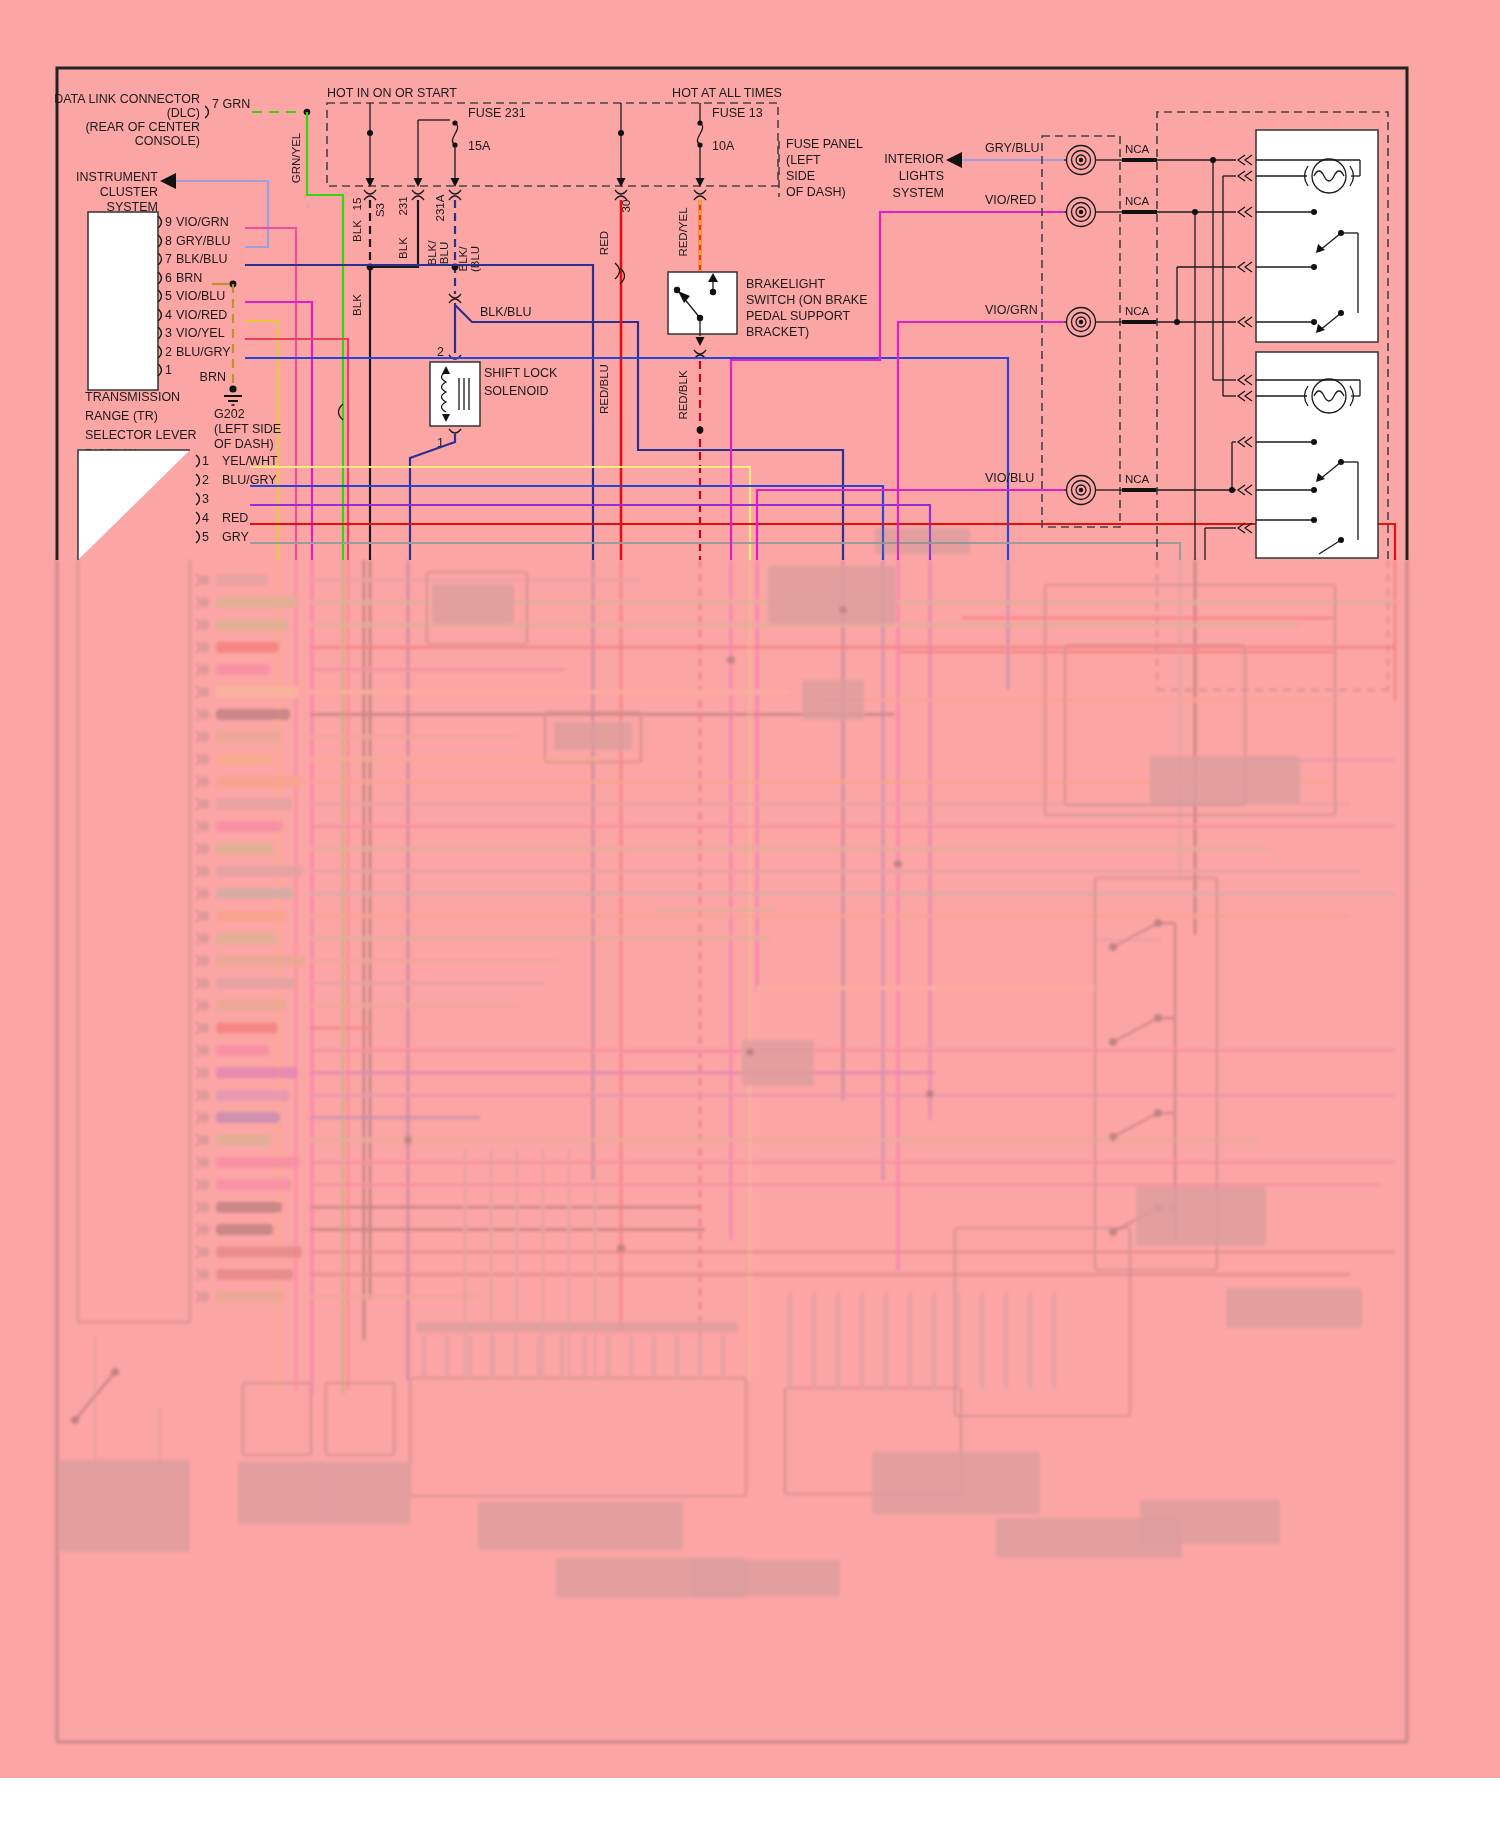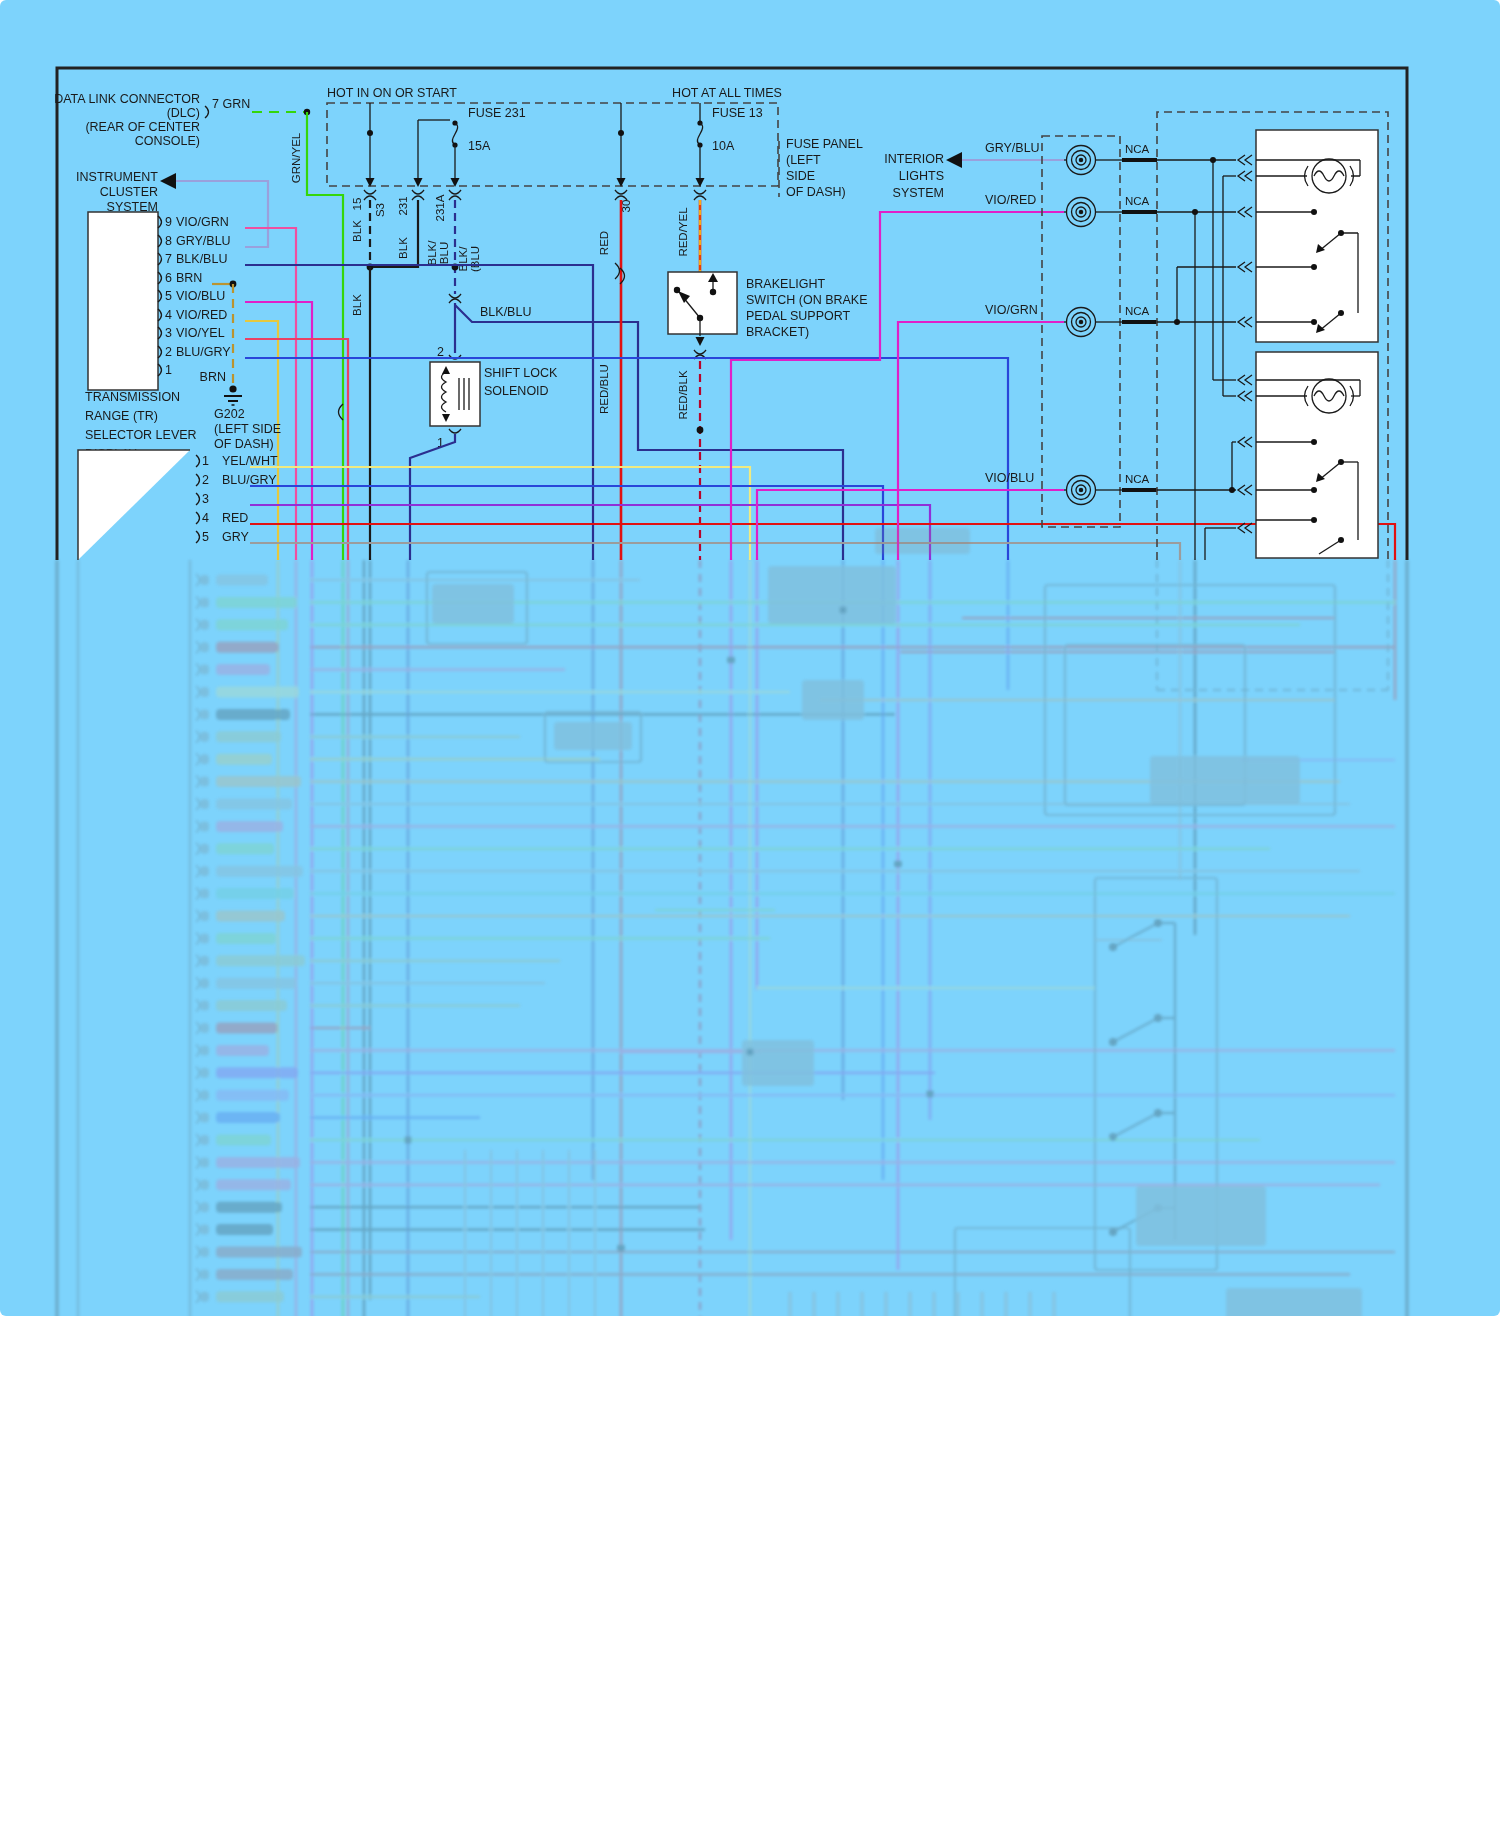--- a/index.html
+++ b/index.html
@@ -1,16 +1,16 @@
 <!DOCTYPE html>
 <html><head>
 <meta charset="utf-8">
 <style>
   html,body{margin:0;padding:0;background:#fff;}
-  .stage{position:relative;width:1500px;height:1316px;background:#7dd3fc;overflow:hidden;border-radius:6px;}
+  .stage{position:relative;width:1500px;height:1778px;background:#fca5a5;overflow:hidden;}
   svg{display:block;}
   .t{font-family:"Liberation Sans",sans-serif;font-size:12.5px;fill:#1a1a1a;}
   .ts{font-size:11.5px;}
   .w{fill:none;stroke-width:2.2;}
   .w3{stroke-width:2.6;}
   .dash{stroke-dasharray:8 5;}
   .sGrn{stroke:#35d60a}.sLav{stroke:#9aa0dc}.sNavy{stroke:#2b2f8f}.sBlue{stroke:#2946d9}
   .sBrn{stroke:#bb9430}.sMag{stroke:#e01fc8}.sPink{stroke:#ef4fa0}.sCrim{stroke:#ea4064}
   .sGold{stroke:#e6c83e}.sYel{stroke:#f0ea80}.sRed{stroke:#e11111}.sRY{stroke:#ee3b00}
   .sDkRed{stroke:#b8042a}.sGry{stroke:#9c9c9c}.sPur{stroke:#9030d8}.sBlk{stroke:#1a1a1a}

